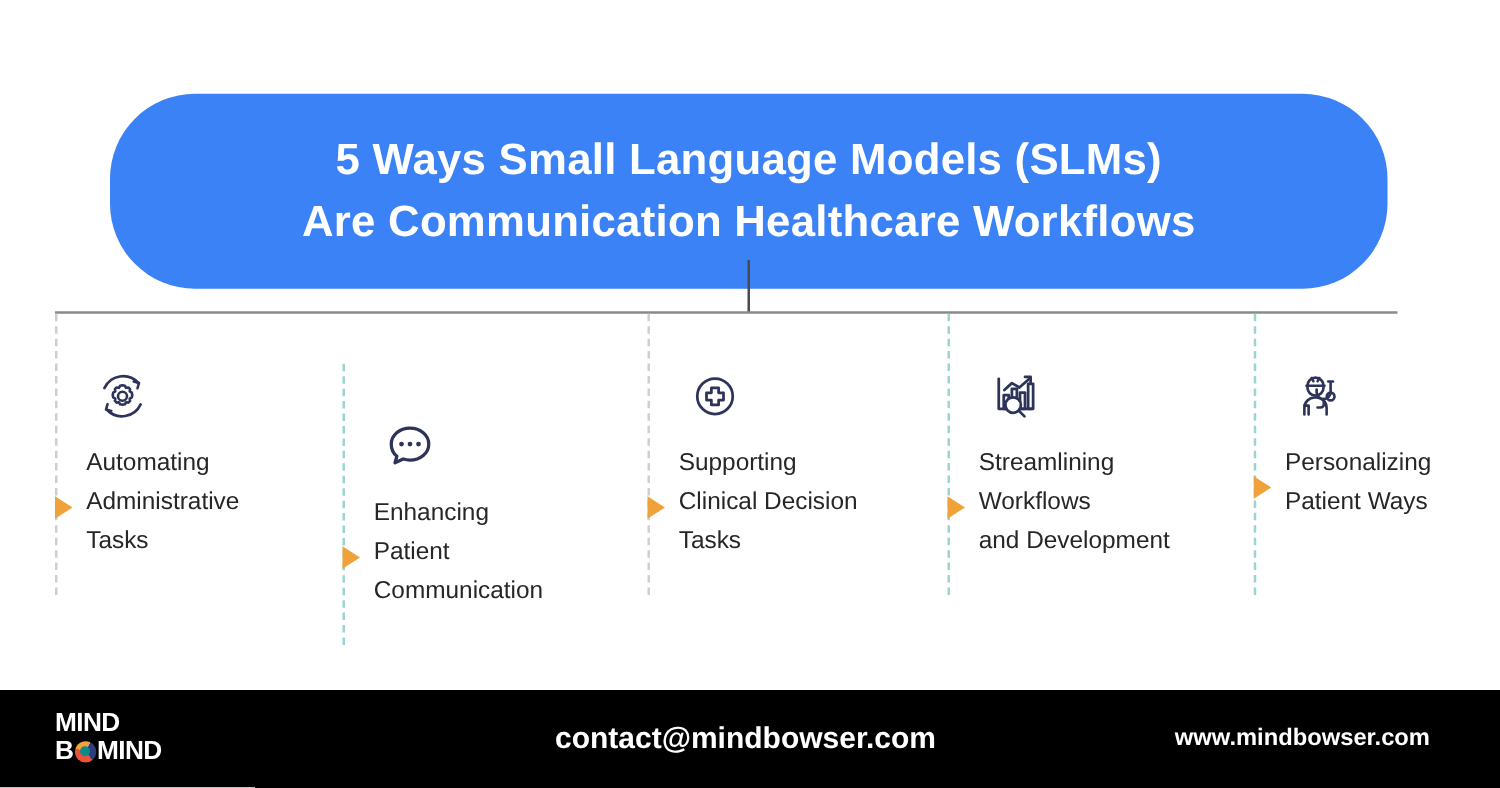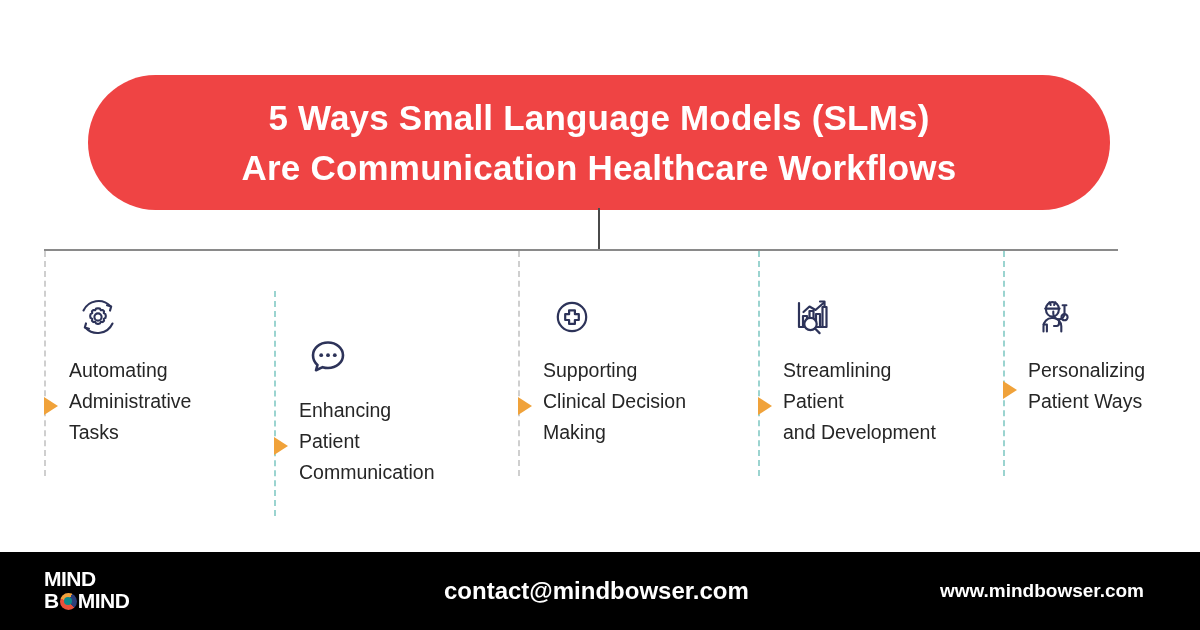--- a/index.html
+++ b/index.html
@@ -12,22 +12,22 @@
   #infographic {
     position:relative;
     width:1200px; height:630px;
     background:#ffffff;
   }
 
   
   .title-pill {
     position:absolute;
     left:88px; top:75px;
-    width:1022px; height:135px;
-    background:#ef4444;
+    width:1022px; height:156px;
+    background:#3b82f6;
     border-radius:68px;
     display:flex;
     align-items:center;
     justify-content:center;
   }
   .title-text {
     color:#ffffff;
     font-size:35px;
     font-weight:700;
     line-height:50px;
@@ -232,21 +232,21 @@
       <div class="col-icon">
         <svg viewBox="0 0 48 48" fill="none" stroke="#2D3359" stroke-width="2.2" stroke-linecap="round" stroke-linejoin="round">
           <circle cx="24" cy="24" r="14.2"></circle>
           <path d="M21.1 14.9h5.8v3.9h3.9v5.8h-3.9v3.9h-5.8v-3.9h-3.9v-5.8h3.9z" transform="translate(0 2.4)"></path>
         </svg>
       </div>
       <div class="col-body">
         <span class="bullet"></span>
         <span class="col-label">Supporting
 Clinical Decision
-Making</span>
+Tasks</span>
       </div>
     </div>
 
     <div class="column col-3">
       <div class="divider"></div>
       <div class="col-icon">
         <svg viewBox="0 0 48 48" fill="none" stroke="#2D3359" stroke-width="2.2" stroke-linecap="round" stroke-linejoin="round">
           <path d="M11 10v24h26"></path>
           <rect x="15" y="23" width="4" height="11"></rect>
           <rect x="21.5" y="18" width="4" height="16"></rect>
@@ -254,21 +254,21 @@
           <rect x="34.5" y="14" width="4" height="20"></rect>
           <path d="M15.5 19l6-5.5 6 3.5 8-7"></path>
           <path d="M32 8.5h4.5V13"></path>
           <circle cx="22.5" cy="31" r="6.2" fill="#ffffff"></circle>
           <path d="M27 35.5l4.6 4.6"></path>
         </svg>
       </div>
       <div class="col-body">
         <span class="bullet"></span>
         <span class="col-label">Streamlining
-Patient
+Workflows
 and Development</span>
       </div>
     </div>
 
     <div class="column col-4">
       <div class="divider"></div>
       <div class="col-icon">
         <svg viewBox="0 0 48 48" fill="none" stroke="#2D3359" stroke-width="2.1" stroke-linecap="round" stroke-linejoin="round">
           <path d="M13 15.5a6.4 6.4 0 0 1 12.8 0v1.6a6.4 6.4 0 0 1-12.8 0z"></path>
           <path d="M12.2 15.6h14.4"></path>

